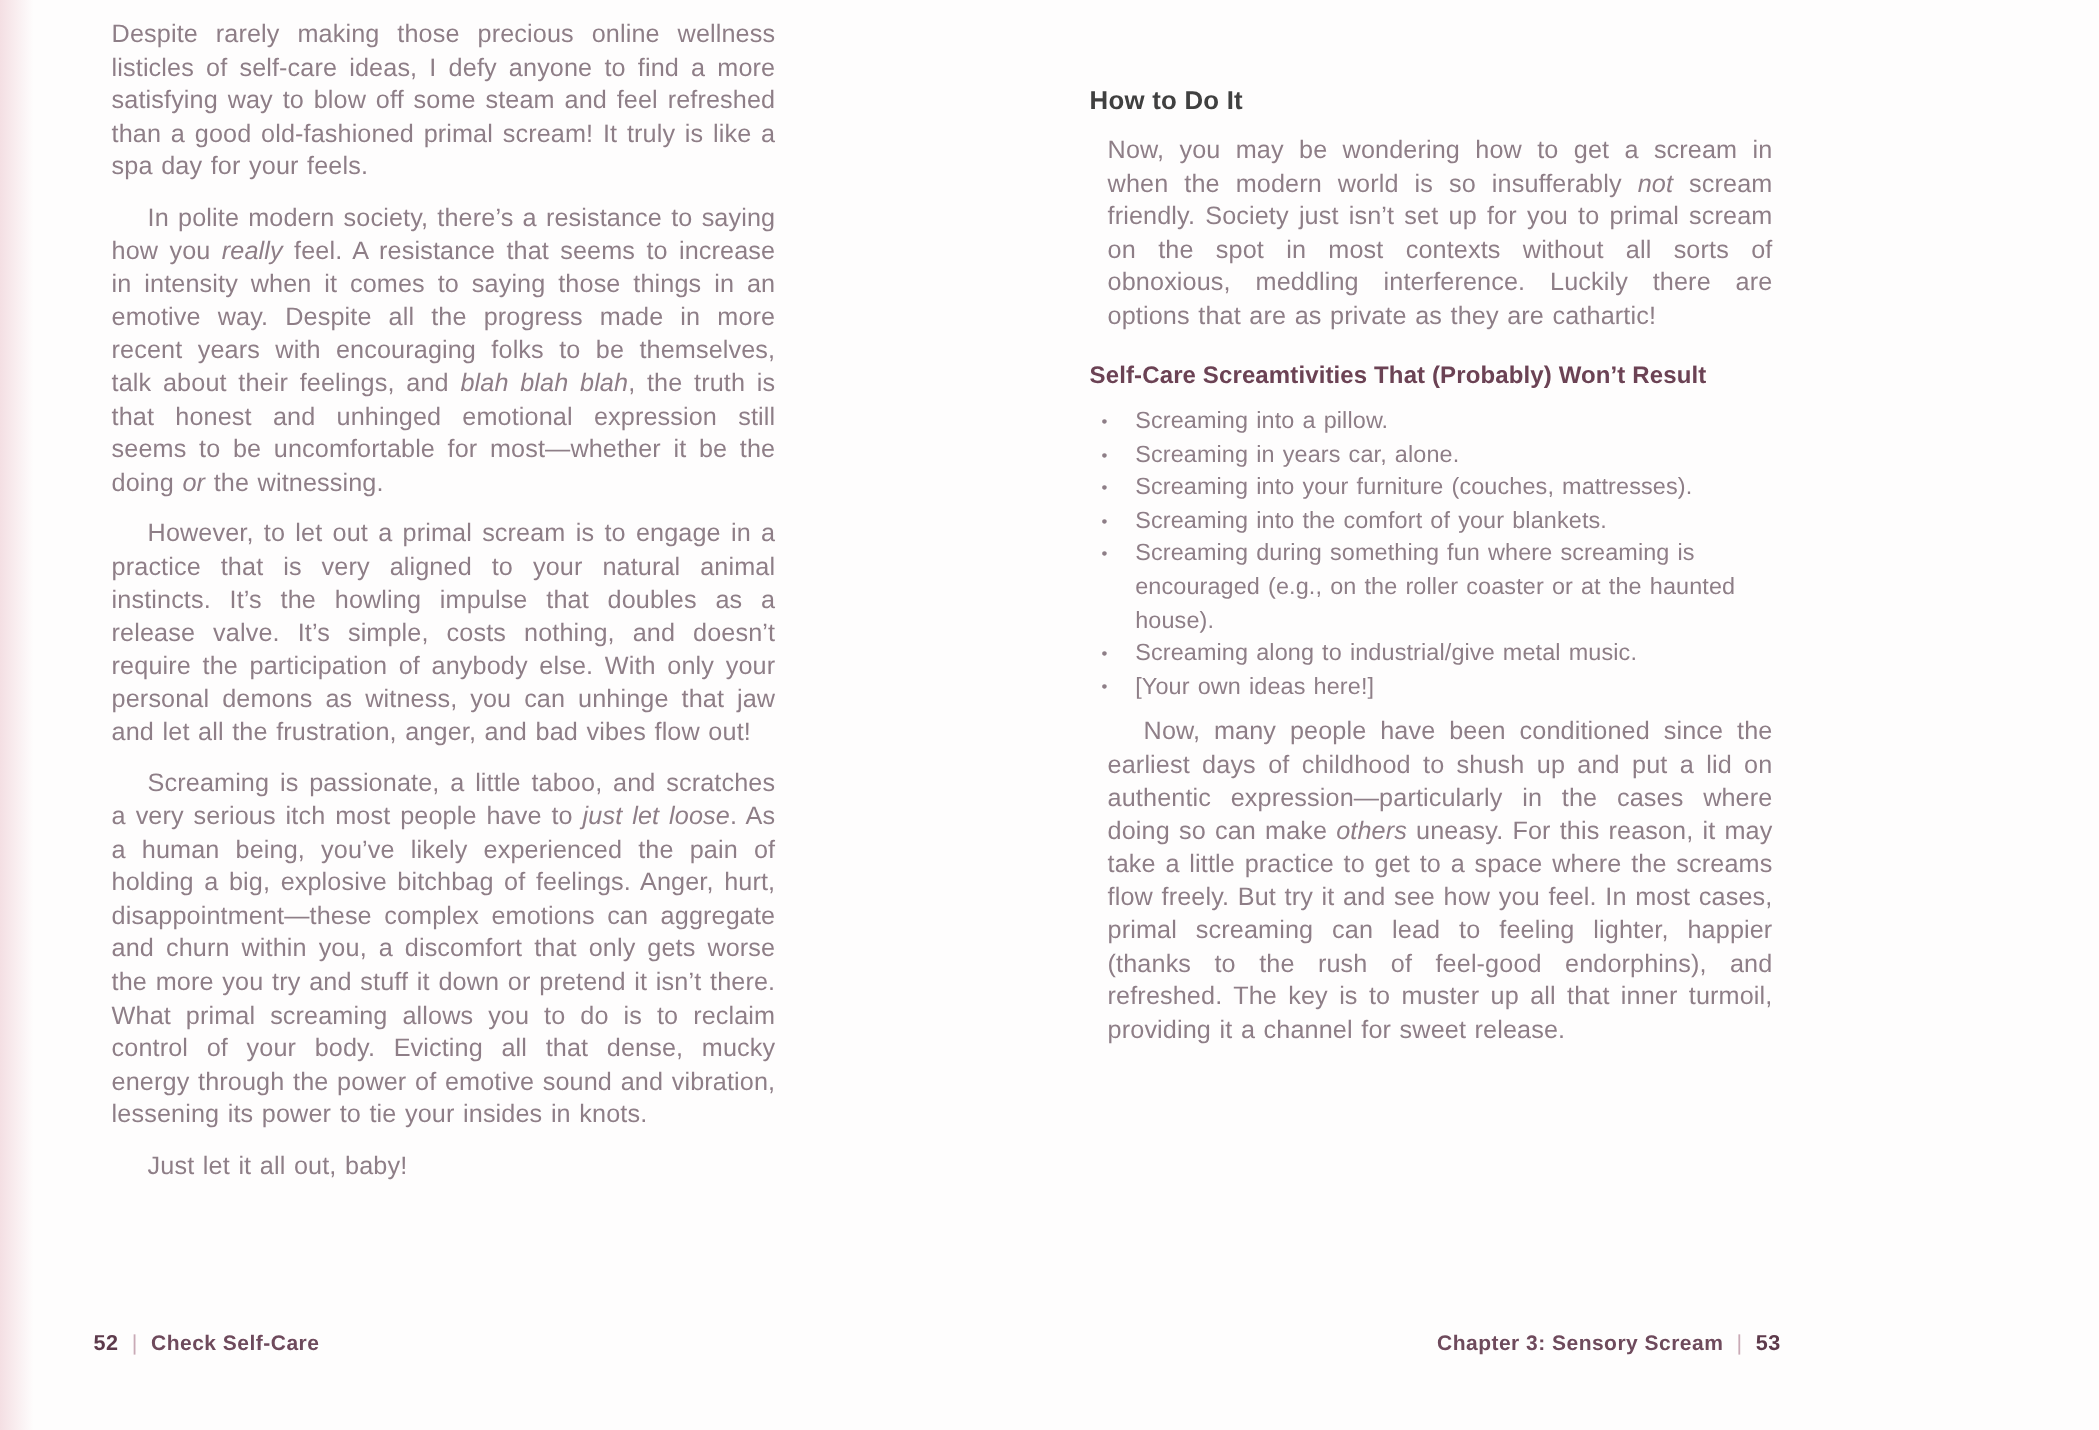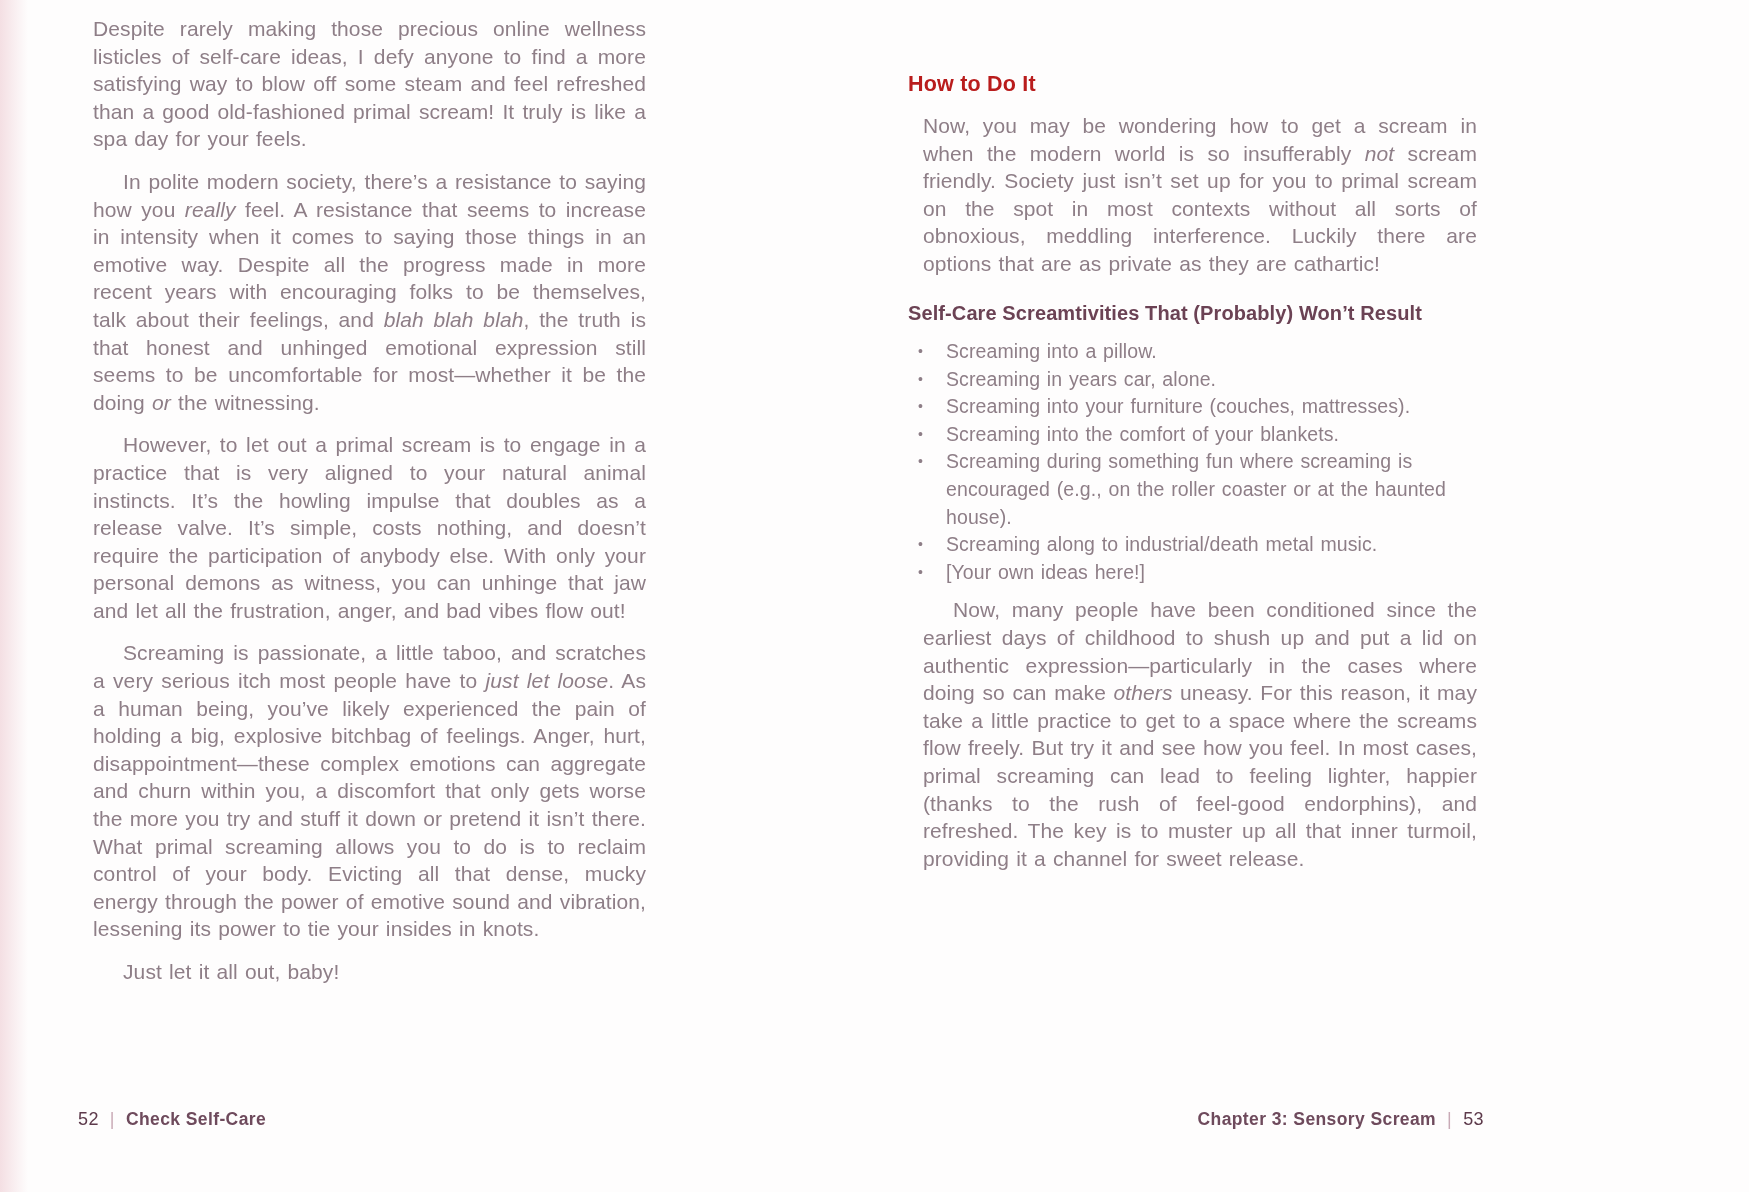--- a/index.html
+++ b/index.html
@@ -33,21 +33,21 @@
     font-size:21px;line-height:27.6px;
     color:#8e7e87;
     margin:15px;
     letter-spacing:0.1px;word-spacing:1.2px;
   }
   .jp{text-align:justify;}
   .ind{text-indent:30px;}
   .body em{font-style:italic;}
 
   .subhead{
-    color:#b91c1c;
+    color:#404040;
     font-size:21.5px;font-weight:700;
     margin:72px 0 7px 0;letter-spacing:0.2px;
   }
   .list-heading{
     color:#6b4254;font-weight:700;
     font-size:20px;line-height:28.5px;
     margin:21px 0 11px 0;letter-spacing:0.1px;
   }
   .bullets{list-style:none;margin:0;padding:0;}
   .bullets li{
@@ -63,21 +63,21 @@
   .gap-top{margin-top:10px;}
 
   .footer{
     position:absolute;bottom:62px;
     font-size:17.5px;
     display:flex;align-items:baseline;gap:11px;
     letter-spacing:0.4px;
   }
   .footer.left-f{left:0;}
   .footer.right-f{right:8px;}
-  .pn{font-weight:400;color:#5d3a4b;font-size:18px;}
+  .pn{font-weight:700;color:#5d3a4b;font-size:18px;}
   .ft{font-weight:700;color:#6e4a5c;}
   .sep{color:#c9aab6;font-weight:400;font-size:18px;}
 </style>
 </head>
 <body>
 
 <div class="spread">
   <div class="edge-strip"></div>
 
   <section class="page left">
@@ -118,21 +118,21 @@
       <li>
           <span class="dot">•</span>
           <span class="li-text">Screaming into the comfort of your blankets.</span>
         </li>
       <li>
           <span class="dot">•</span>
           <span class="li-text">Screaming during something fun where screaming is encouraged (e.g., on the roller coaster or at the haunted house).</span>
         </li>
       <li>
           <span class="dot">•</span>
-          <span class="li-text">Screaming along to industrial/death metal music.</span>
+          <span class="li-text">Screaming along to industrial/give metal music.</span>
         </li>
       <li>
           <span class="dot">•</span>
           <span class="li-text">[Your own ideas here!]</span>
         </li>
     </ul>
 
     <p class="body jp ind gap-top"><span>Now, many people have been conditioned since the earliest days of childhood to shush up and put a lid on authentic expression—particularly in the cases where doing so can make </span><em>others</em><span> uneasy. For this reason, it may take a little practice to get to a space where the screams flow freely. But try it and see how you feel. In most cases, primal screaming can lead to feeling lighter, happier (thanks to the rush of feel-good endorphins), and refreshed. The key is to muster up all that inner turmoil, providing it a channel for sweet release.</span></p>
 
     <footer class="footer right-f">

